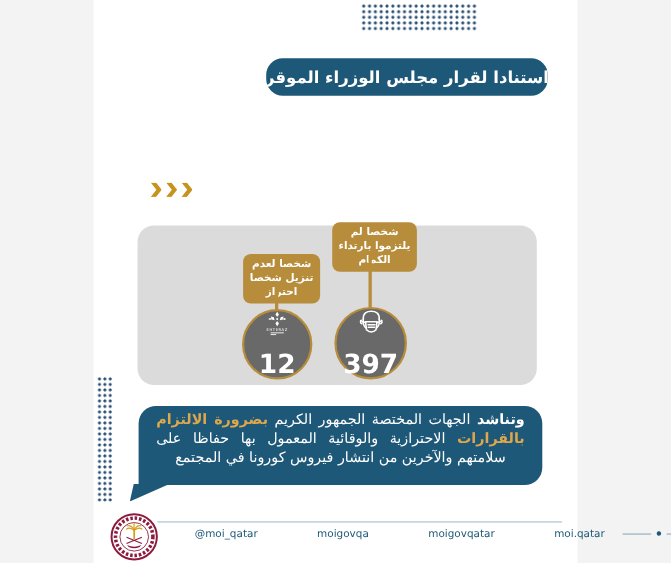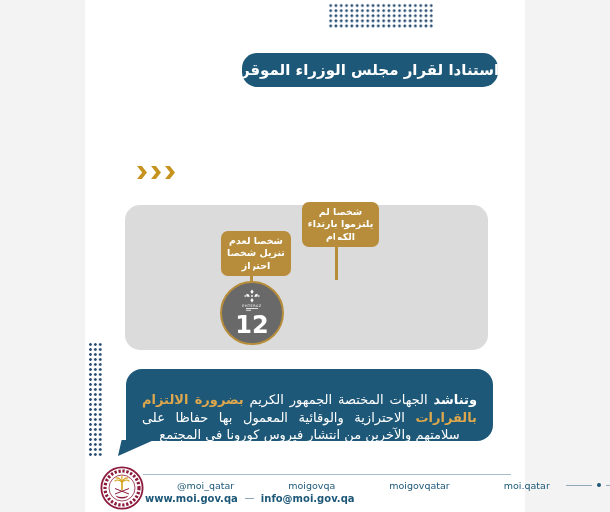--- a/index.html
+++ b/index.html
@@ -52,29 +52,29 @@
     direction:rtl;text-align:center;padding:4px 4px;box-sizing:border-box;
   }
   .stat-label.mask{left:217px;top:202px;width:77px;}
   .stat-label.ehteraz{left:136px;top:231px;width:70px;}
   .connector{position:absolute;width:3px;background:#b78d3b;}
   .connector.mask{left:250px;top:232px;height:48px;}
   .connector.ehteraz{left:165px;top:260px;height:23px;}
   .stat-circle{
     position:absolute;border-radius:50%;background:#696969;
     border:2.5px solid #b78d3b;box-sizing:border-box;
-    display:flex;flex-direction:column;align-items:center;justify-content:center;
+    display:flex;flex-direction:column;align-items:center;justify-content:space-between;
   }
   .stat-circle.mask{left:219px;top:279px;width:66px;height:66px;}
   .stat-circle.ehteraz{left:135px;top:281px;width:64px;height:64px;}
   .stat-value{color:#fff;font-weight:bold;font-size:24px;line-height:1;margin-top:1px;}
   .statement{
     position:absolute;left:41px;top:369px;width:367px;height:72px;
     background:#1e5878;border-radius:16px;border-bottom-left-radius:0;
-    color:#fff;box-sizing:border-box;padding:22px 16px 0 16px;
+    color:#fff;box-sizing:border-box;padding:4px 16px 0 16px;
     direction:rtl;text-align:justify;text-align-last:center;
     font-size:13px;line-height:17.6px;
   }
   .statement b{color:#fff;}
   .statement .gold{color:#dca74d;font-weight:bold;}
   .statement-tail{
     position:absolute;left:33px;top:440px;width:36px;height:16px;
     background:#1e5878;clip-path:polygon(0 100%,10% 0,100% 0);
   }
   .footer-line{
@@ -114,20 +114,35 @@
   <div class="chevrons">
     <div class="chevron"></div>
     <div class="chevron"></div>
     <div class="chevron"></div>
   </div>
 
   <div class="panel"></div>
 
   <div class="stat-label mask">شخصا لم يلتزموا بارتداء الكمام</div>
   <div class="connector mask"></div>
+  <div class="stat-circle mask">
+    <svg width="29" height="25" viewBox="0 0 30 26">
+      <g fill="none" stroke="#ffffff" stroke-width="1.5" stroke-linecap="round" stroke-linejoin="round">
+        <path d="M7.5 9.5 C7 3.5 11 2 15 2 C19 2 23 3.5 22.5 9.5"></path>
+        <path d="M7.5 9.5 C6.9 13.5 8 16 9.6 17.6"></path>
+        <path d="M22.5 9.5 C23.1 13.5 22 16 20.4 17.6"></path>
+        <path d="M5.6 10.6 C4.5 10.8 4.6 13.5 6.1 13.8"></path>
+        <path d="M24.4 10.6 C25.5 10.8 25.4 13.5 23.9 13.8"></path>
+        <path d="M9.6 12 L20.4 12 L19.5 19.6 C17 22.3 13 22.3 10.5 19.6 Z"></path>
+        <path d="M9.6 12.6 L6.2 11.8 M20.4 12.6 L23.8 11.8"></path>
+        <path d="M12 14.8 L18.4 14.8 M12.2 17.2 L18 17.2"></path>
+      </g>
+    </svg>
+    <div class="stat-value">397</div>
+  </div>
 
   <div class="stat-label ehteraz">شخصا لعدم تنزيل شخصا احتراز</div>
   <div class="connector ehteraz"></div>
   <div class="stat-circle ehteraz">
     <svg width="28" height="23" viewBox="0 0 28 23">
       <g fill="#ffffff">
         <path d="M14 0.5 L15.6 2.8 L14 5.1 L12.4 2.8 Z"></path>
         <path d="M14 8.9 L15.6 11.2 L14 13.5 L12.4 11.2 Z"></path>
         <path d="M8.2 4.7 L10.9 5.4 L11.6 8.1 L8.9 7.4 Z"></path>
         <path d="M19.8 4.7 L17.1 5.4 L16.4 8.1 L19.1 7.4 Z"></path>
@@ -195,19 +210,14 @@
       </svg>
     <span class="handle">moi.qatar</span>
     <div class="decor">
       <div class="hline"></div>
       <div class="dot"></div>
       <div class="hline"></div>
     </div>
     <span class="hashtag">#أنا_ملتزم_بالكمامة</span>
   </div>
 
-  <div class="footer-row2">
-    <span>www.moi.gov.qa</span>
-    <div class="dash2"></div>
-    <span>info@moi.gov.qa</span>
-  </div>
 
 </div>
 
 </body></html>

